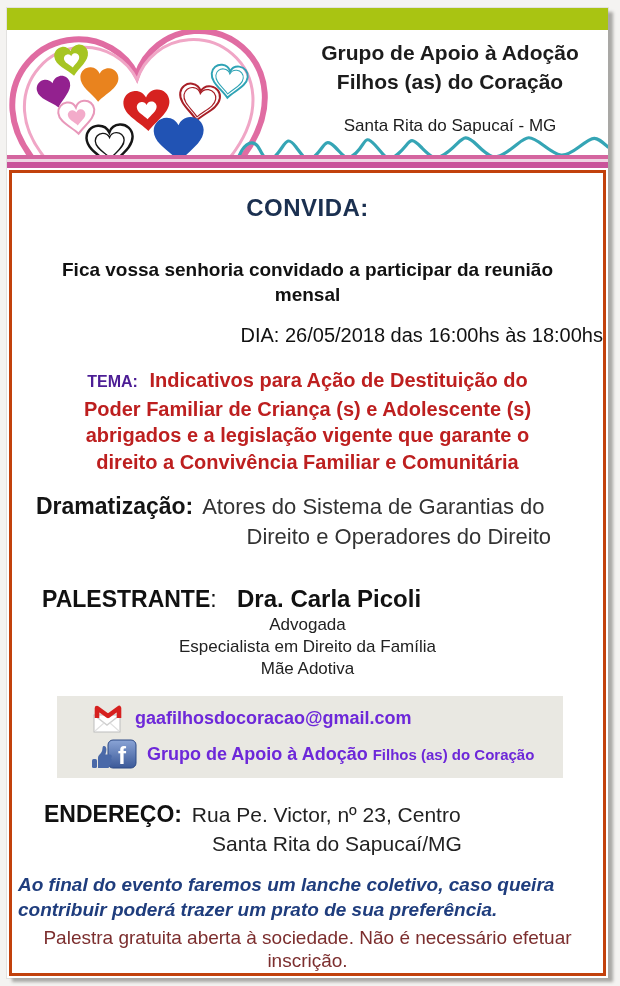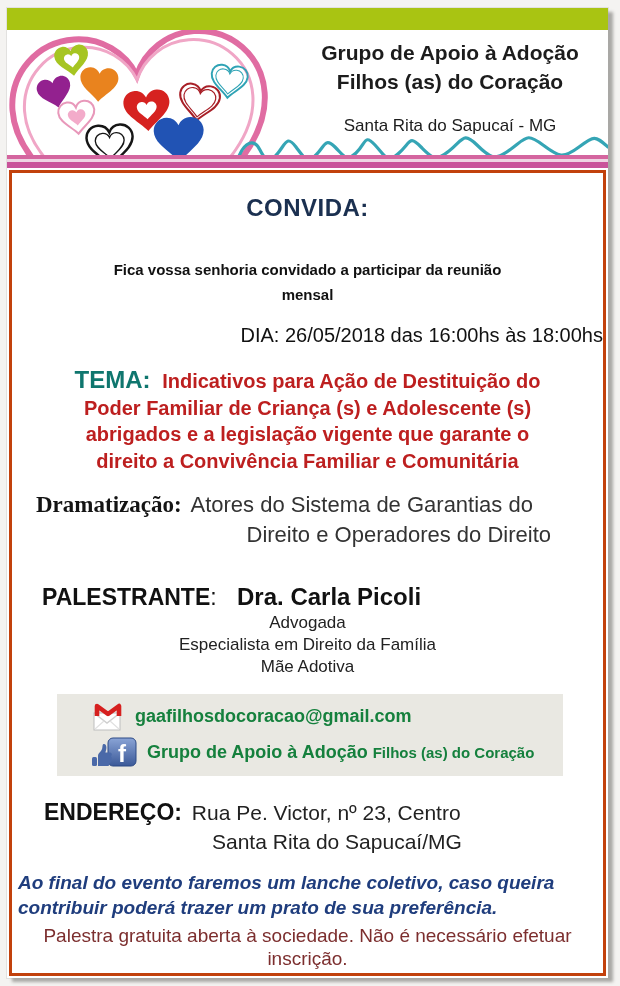--- a/index.html
+++ b/index.html
@@ -17,37 +17,37 @@
   .header{position:relative;height:125px;background:#fff;overflow:hidden;}
   .header-text{position:absolute;left:292px;top:8px;width:302px;text-align:center;color:#1c1c1c;}
   .org1,.org2{font-size:21px;font-weight:bold;line-height:29px;}
   .city{font-size:17px;font-weight:normal;margin-top:20px;}
   .pink-bar{height:13px;background:linear-gradient(180deg,#d4659f 0 28%,#eed5e3 28% 55%,#c9539a 55% 100%);}
   .main-box{
     margin:2px 2px 0;height:806px;border:3px solid #c2410c;background:#fff;
     overflow:hidden;color:#111;
   }
   .convida{margin:20px 0 0;text-align:center;font-size:24px;font-weight:bold;color:#1b3050;line-height:30px;letter-spacing:0.5px;}
-  .intro{margin:34px 10px 0;text-align:center;font-size:15px;font-weight:bold;line-height:25px;}
+  .intro{margin:34px 10px 0;text-align:center;font-size:19px;font-weight:bold;line-height:25px;}
   .dia{margin:14px 0 0;text-align:right;font-size:20px;font-weight:normal;line-height:28px;}
   .tema{margin:18px 26px 0;text-align:center;font-size:20px;font-weight:bold;line-height:26.5px;color:#bd1f1f;}
-  .tema-label{color:#0f766e;font-size:24px;padding-right:6px;}
+  .tema-label{color:#4c1d95;font-size:16px;padding-right:6px;}
   .drama{margin:16px 24px 0;font-size:22px;line-height:30px;color:#333;}
-  .drama-label{font-weight:bold;font-size:23px;color:#141414;padding-right:4px;font-family:Liberation Serif, serif;}
+  .drama-label{font-weight:bold;font-size:23px;color:#141414;padding-right:4px;}
   .drama-l2{text-align:right;padding-right:28px;}
   .palestrante{margin:32px 0 0 30px;font-size:23px;line-height:30px;font-weight:bold;}
   .pal-sep{font-weight:normal;padding-right:14px;}
   .pal-name{font-size:24px;}
   .creds{margin:0;text-align:center;font-size:17px;line-height:22px;color:#222;}
   .contact-box{
     margin:16px auto 0 45px;width:506px;height:82px;background:#e9e8e2;
     display:flex;flex-direction:column;justify-content:center;gap:4px;padding:4px 0 4px 34px;
   }
   .contact-row{display:flex;align-items:center;gap:10px;}
-  .contact-row .txt{font-size:18px;font-weight:bold;color:#15803d;}
+  .contact-row .txt{font-size:18px;font-weight:bold;color:#6d28d9;}
   .fb-suffix{font-size:15px;font-weight:bold;}
   .endereco{margin:22px 0 0 32px;font-size:21px;line-height:29px;color:#222;}
   .end-label{font-weight:bold;font-size:23px;color:#111;padding-right:4px;}
   .end-l2{padding-left:168px;}
   .note-blue{margin:14px 6px 0;font-size:19px;font-weight:bold;line-height:25px;color:#1f3d7d;font-style:italic;}
   .note-maroon{margin:4px 4px 0;text-align:center;font-size:19px;font-weight:normal;line-height:23px;color:#7c2e2e;}
   svg{display:block;}
   .icon{flex:0 0 auto;}
 </style>
 </head>

